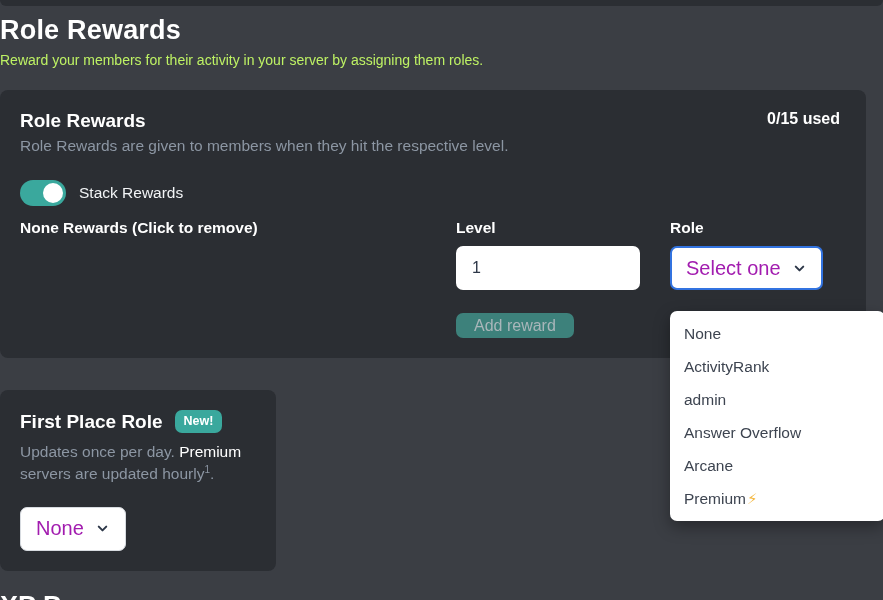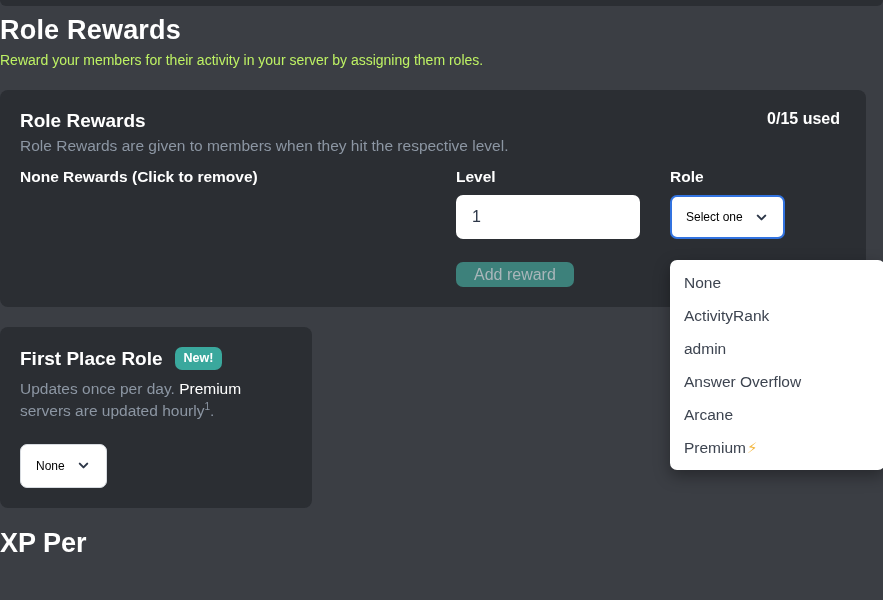--- a/index.html
+++ b/index.html
@@ -48,21 +48,21 @@
   .col-label { font-size:15.5px; font-weight:700; color:#fff; }
 
   .text-input {
     margin-top:9px; width:184px; height:44px; border:none; border-radius:7px;
     background:#fff; color:#2d3748; font-size:16px; padding:0 16px;
     font-family:inherit; outline:none; display:block;
   }
   .select-btn {
     margin-top:9px; height:44px; background:#fff; border-radius:7px;
     display:inline-flex; align-items:center; gap:11px; padding:0 15px;
-    font-size:12px; color:#000000; cursor:pointer; border:1px solid #d7dbe0;
+    font-size:20px; color:#a21caf; cursor:pointer; border:1px solid #d7dbe0;
     font-family:inherit;
   }
   .select-focused { border:2px solid #3273e0; padding:0 14px; }
   .chevron { display:inline-flex; align-items:center; }
 
   .add-btn {
     margin-top:23px; height:25px; padding:0 18px; border:none; border-radius:7px;
     background:#3d817b; color:#a9b6ba; font-size:16px; font-family:inherit;
     cursor:pointer;
   }
@@ -73,21 +73,21 @@
     box-shadow:0 6px 16px rgba(0,0,0,.35);
     z-index:20;
   }
   .dropdown-item {
     height:33px; display:flex; align-items:center; padding:0 14px;
     font-size:15.5px; color:#3d4450; cursor:pointer; white-space:nowrap;
   }
   .bolt { color:#f4b73f; font-size:15px; margin-left:1px; }
 
   .card-fpr {
-    margin-top:20px; width:312px; padding:20px; position:relative; z-index:1;
+    margin-top:32px; width:276px; padding:20px; position:relative; z-index:1;
   }
   .fpr-title-row { display:flex; align-items:center; gap:12px; }
   .fpr-title { font-size:19px; font-weight:700; }
   .badge {
     background:#3aa89d; color:#fff; font-size:12.5px; font-weight:700;
     border-radius:7px; padding:4px 9px; line-height:1.2;
   }
   .fpr-desc { margin-top:8px; font-size:15.5px; color:#8c96a3; line-height:1.42; width:236px; }
   .premium-link { color:#ffffff; cursor:pointer; }
   .fpr-desc sup { font-size:10px; }
@@ -105,20 +105,26 @@
   <h1 class="page-title">Role Rewards</h1>
   <div class="page-subtitle">Reward your members for their activity in your server by assigning them roles.</div>
 
   <section class="card card-main">
     <div class="card-header">
       <h2 class="card-title">Role Rewards</h2>
       <div class="usage">0/15 used</div>
     </div>
     <div class="card-desc">Role Rewards are given to members when they hit the respective level.</div>
 
+    <div class="toggle-row">
+      <div class="toggle">
+        <div class="toggle-knob"></div>
+      </div>
+      <span class="toggle-label">Stack Rewards</span>
+    </div>
 
     <div class="form-row">
       <div class="col-list">
         <div class="col-label">None Rewards (Click to remove)</div>
       </div>
 
       <div class="col-level">
         <div class="col-label">Level</div>
         <input class="text-input" type="text" value="1" style="">
         <button class="add-btn">Add reward</button>

